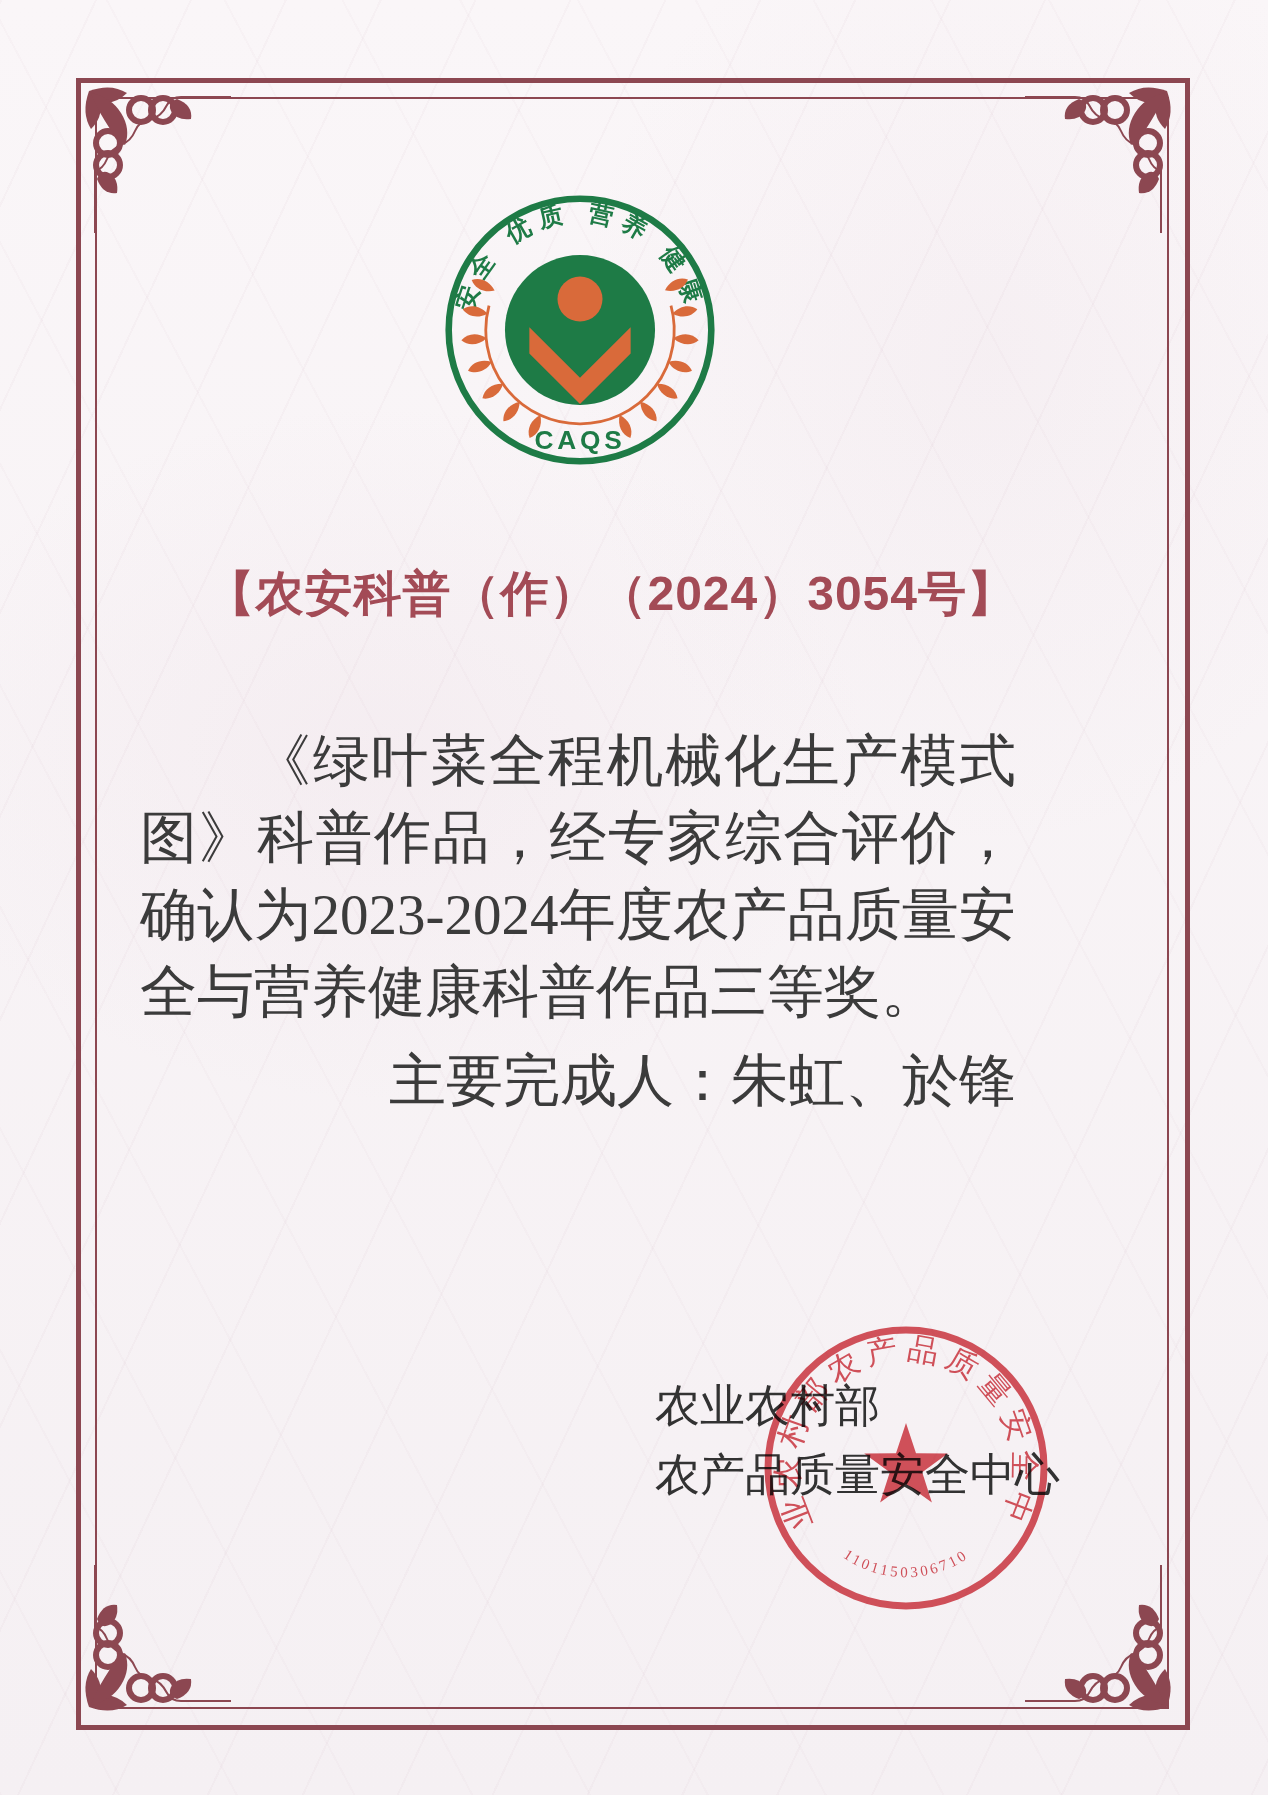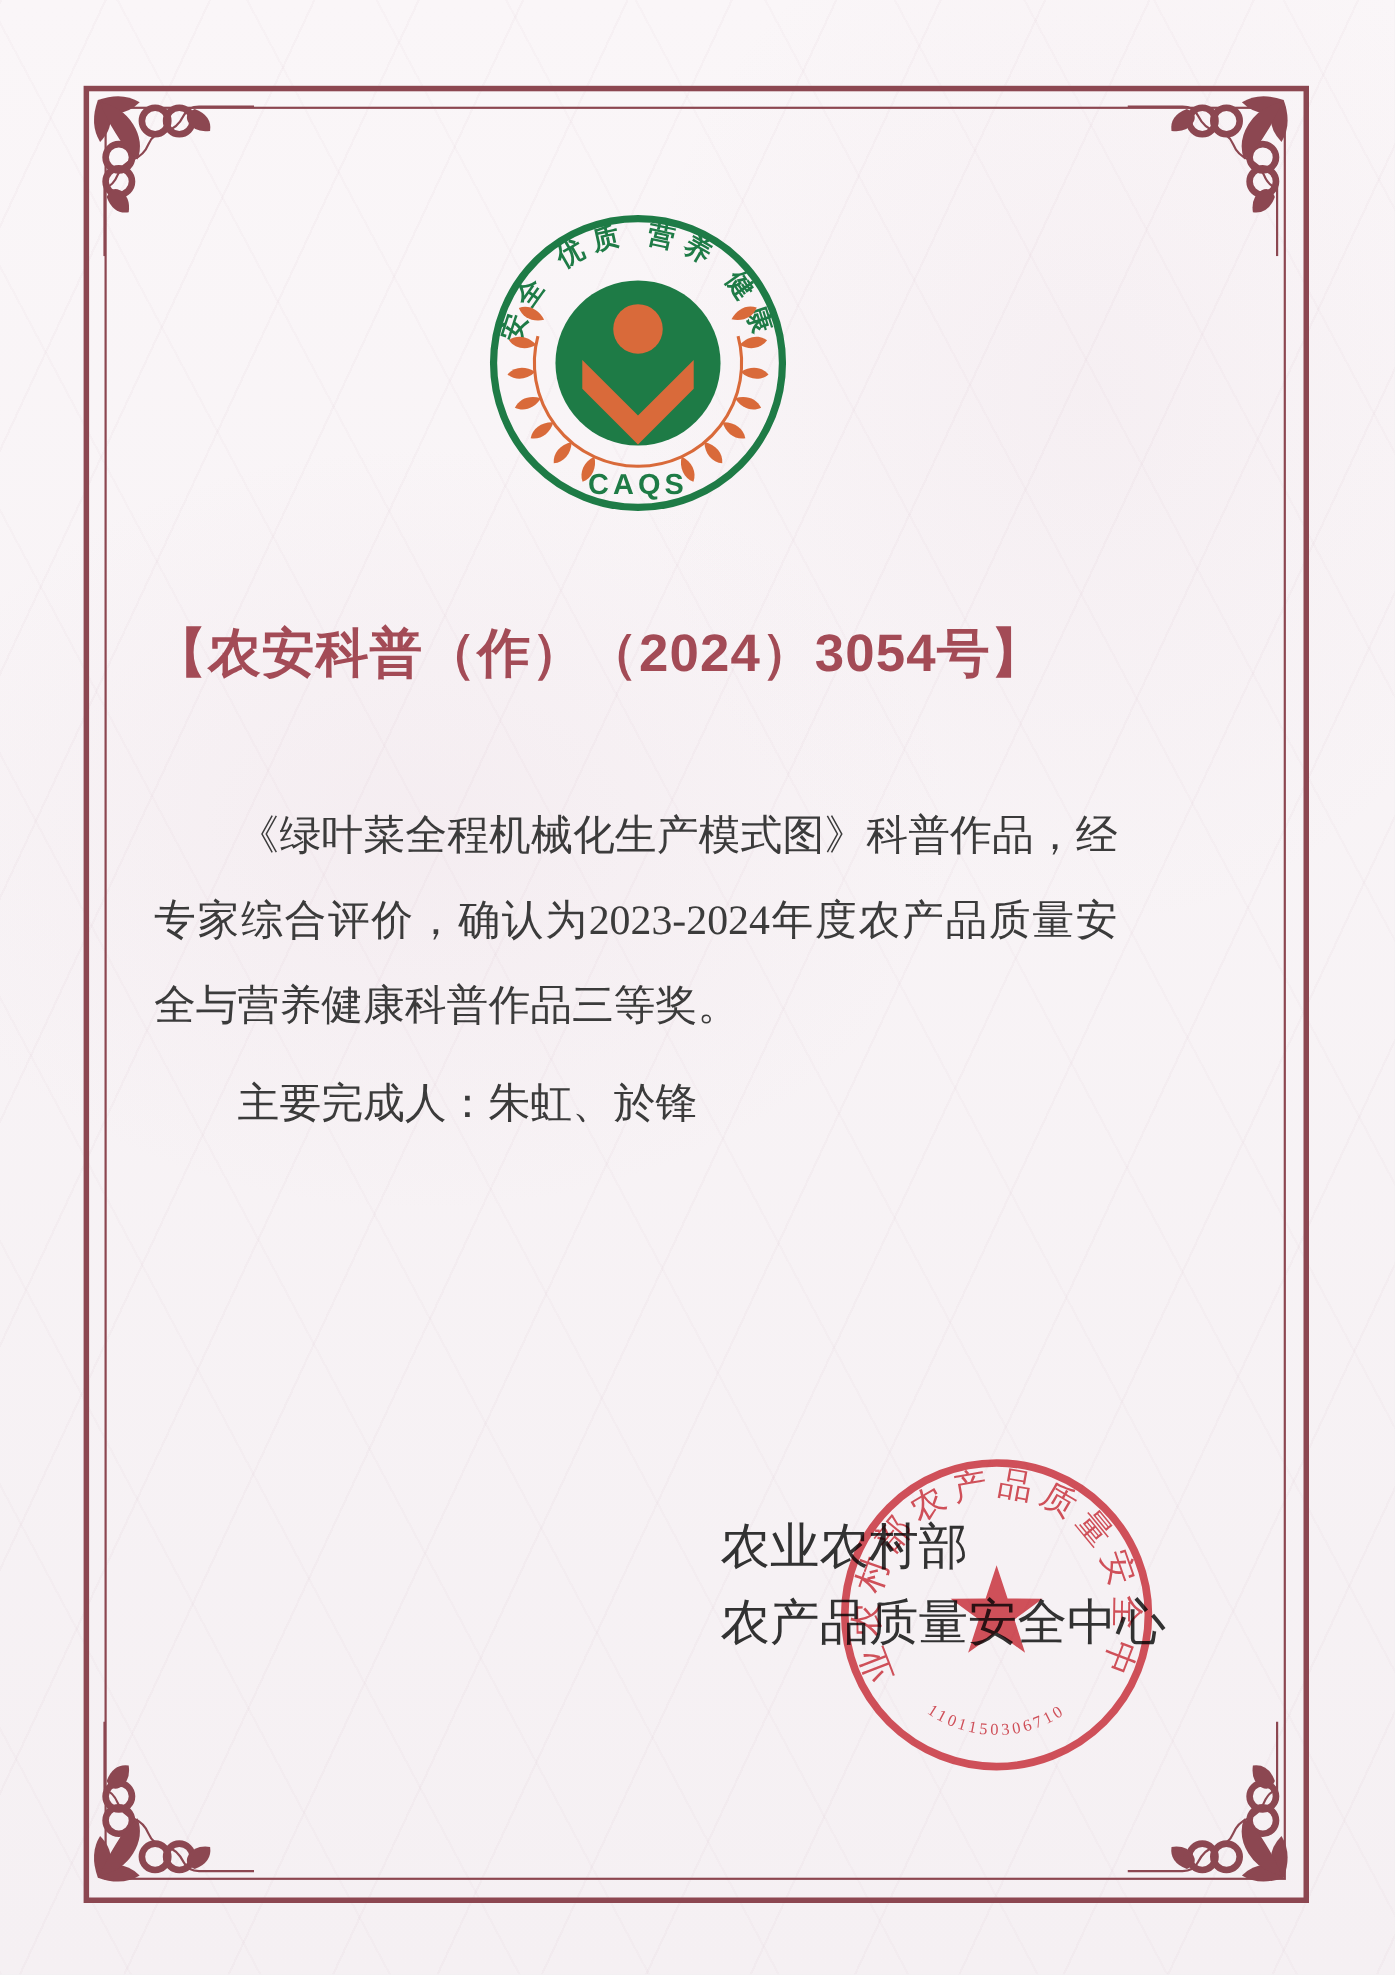--- a/index.html
+++ b/index.html
@@ -26,31 +26,31 @@
   .corner{position:absolute; width:150px; height:150px;}
   .corner.tl{left:81px;  top:83px;}
   .corner.tr{left:1025px; top:83px;  transform:scaleX(-1);}
   .corner.bl{left:81px;  top:1565px; transform:scaleY(-1);}
   .corner.br{left:1025px; top:1565px; transform:scale(-1,-1);}
   
   .emblem{position:absolute; left:444px; top:194px; width:272px; height:272px;}
   
   .doc-number{
     position:absolute; left:140px; top:562px; width:876px;
-    text-align:left;
+    text-align:right;
     font-family:"Liberation Sans","DejaVu Sans",sans-serif;
     font-weight:bold; font-size:48px; letter-spacing:1px;
     color:#a34b56;
   }
   .body-block{
     position:absolute; left:140px; top:722px; width:876px;
-    color:#3b3b3b; font-size:38px; line-height:77px;
+    color:#3b3b3b; font-size:57px; line-height:77px;
   }
   .body-block p{margin:0; text-indent:2em; text-align:justify;}
-  .body-block .completers{margin-top:12px; text-align:left;}
+  .body-block .completers{margin-top:12px; text-align:right;}
   .signature{
     position:absolute; left:655px; top:1372px; width:480px;
     text-align:left; color:#323232; font-size:45px; line-height:69px;
   }
   .signature div{white-space:nowrap;}
   
   .seal{
     position:absolute; left:760px; top:1322px; width:292px; height:292px;
     opacity:0.88; mix-blend-mode:multiply;
   }

